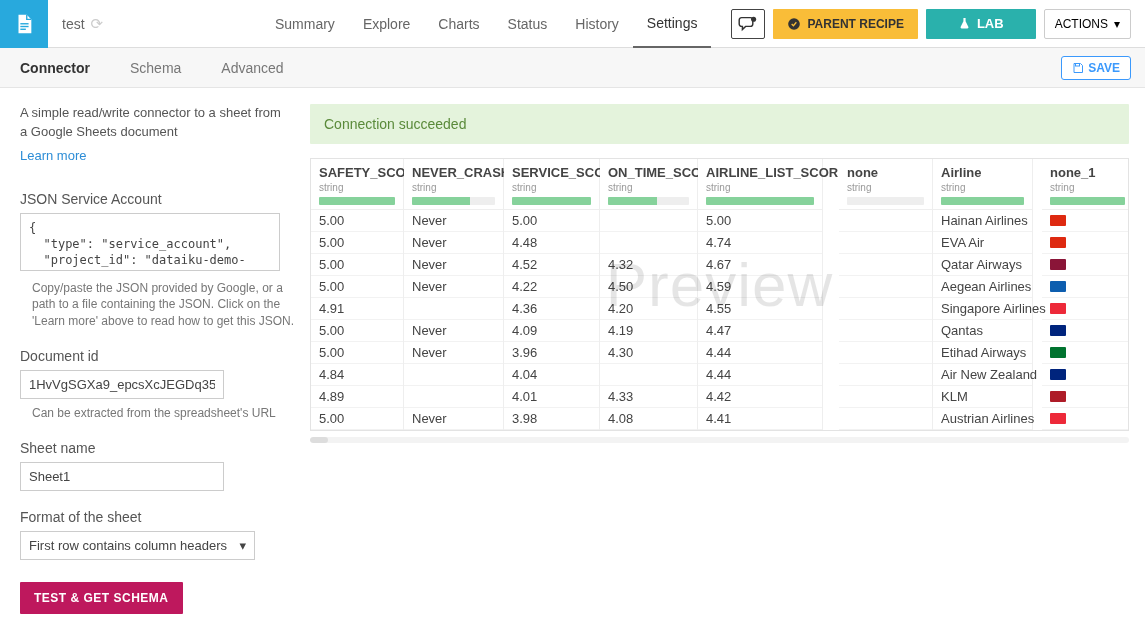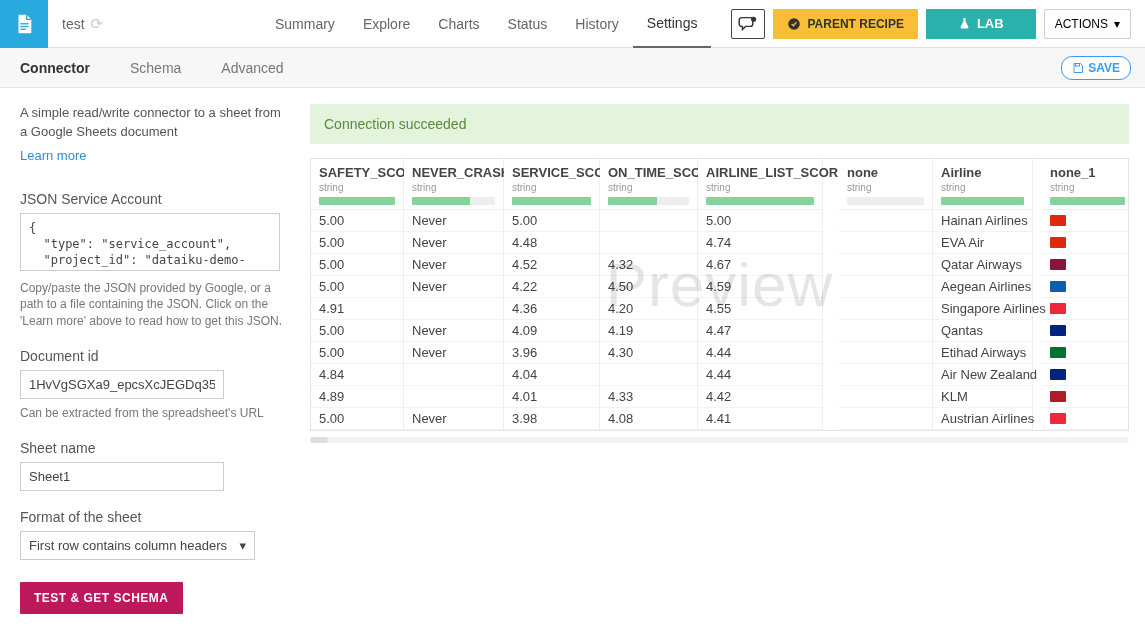--- a/index.html
+++ b/index.html
@@ -14,29 +14,29 @@
 .navtab.active{color:#333;border-bottom:2px solid #666;font-weight:500}
 .header-right{display:flex;align-items:center;gap:8px;margin-left:20px}
 .btn-icon{width:34px;height:30px;border:1px solid #444;background:#fff;display:flex;align-items:center;justify-content:center;cursor:pointer;border-radius:2px}
 .btn-parent{background:#f9bd38;border:none;height:30px;padding:0 14px;display:flex;align-items:center;gap:6px;font-size:12px;font-weight:600;color:#333;cursor:pointer;border-radius:1px}
 .btn-lab{background:#2ab1ac;border:none;height:30px;padding:0 32px;display:flex;align-items:center;gap:6px;font-size:13px;font-weight:600;color:#fff;cursor:pointer;border-radius:1px}
 .btn-actions{background:#fff;border:1px solid #ccc;height:30px;padding:0 10px;display:flex;align-items:center;gap:6px;font-size:12px;cursor:pointer;border-radius:2px}
 .subbar{display:flex;align-items:center;justify-content:space-between;height:40px;background:#f7f7f7;border-bottom:1px solid #e5e5e5;padding:0 14px 0 0}
 .subtabs{display:flex}
 .subtab{padding:0 20px;height:40px;display:flex;align-items:center;color:#777;font-size:14px;cursor:pointer}
 .subtab.active{color:#333;font-weight:600}
-.btn-save{border:1px solid #3b99fc;color:#3b99fc;background:#fff;padding:4px 10px;display:flex;align-items:center;gap:4px;font-size:12px;font-weight:600;cursor:pointer;border-radius:11px}
+.btn-save{border:1px solid #3b99fc;color:#3b99fc;background:#fff;padding:4px 10px;display:flex;align-items:center;gap:4px;font-size:12px;font-weight:600;cursor:pointer;border-radius:3px}
 .main{display:flex;padding:16px 16px 20px 20px;gap:20px;align-items:flex-start}
 .left{width:270px;flex:none}
 .intro{color:#555;font-size:13px;line-height:1.45;margin-bottom:6px}
 .learnmore{color:#2d8dd6;font-size:13px;cursor:pointer;display:inline-block;margin-bottom:28px}
 .field-label{font-size:14px;color:#555;margin-bottom:6px}
 textarea.inputbox,input.inputbox{width:260px;border:1px solid #ccc;padding:6px 8px;font-size:13px;color:#444;font-family:inherit}
 textarea.inputbox{height:58px;resize:none;overflow:hidden;line-height:1.35;font-family:Menlo,Consolas,monospace;font-size:12px}
-.help{font-size:12px;color:#777;margin:6px 0 18px;line-height:1.4;width:265px}
+.help{font-size:12px;color:#777;margin:6px 12px 18px;line-height:1.4;width:265px}
 .selectbox{width:235px;border:1px solid #ccc;padding:6px 8px;font-size:13px;color:#444;background:#fff;cursor:pointer;display:flex;align-items:center;justify-content:space-between;margin-bottom:22px}
 .btn-test{background:#be185d;color:#fff;border:none;padding:9px 14px;font-size:12px;font-weight:600;letter-spacing:.5px;cursor:pointer;border-radius:1px}
 .right{flex:1;min-width:0}
 .banner{background:#e4f3dc;color:#5a8a3a;padding:12px 14px;font-size:14px;border-radius:1px;margin-bottom:14px}
 .sheet-wrap{border:1px solid #e3e3e3;overflow:hidden;position:relative}
 .sheet{display:flex}
 .col{border-right:1px solid #eee;flex:none}
 .ch{padding:6px 8px 4px;border-bottom:1px solid #eee;background:#fff}
 .ch-name{font-weight:700;font-size:13px;color:#444;white-space:nowrap}
 .ch-type{font-size:10px;color:#999;margin:2px 0 4px}

